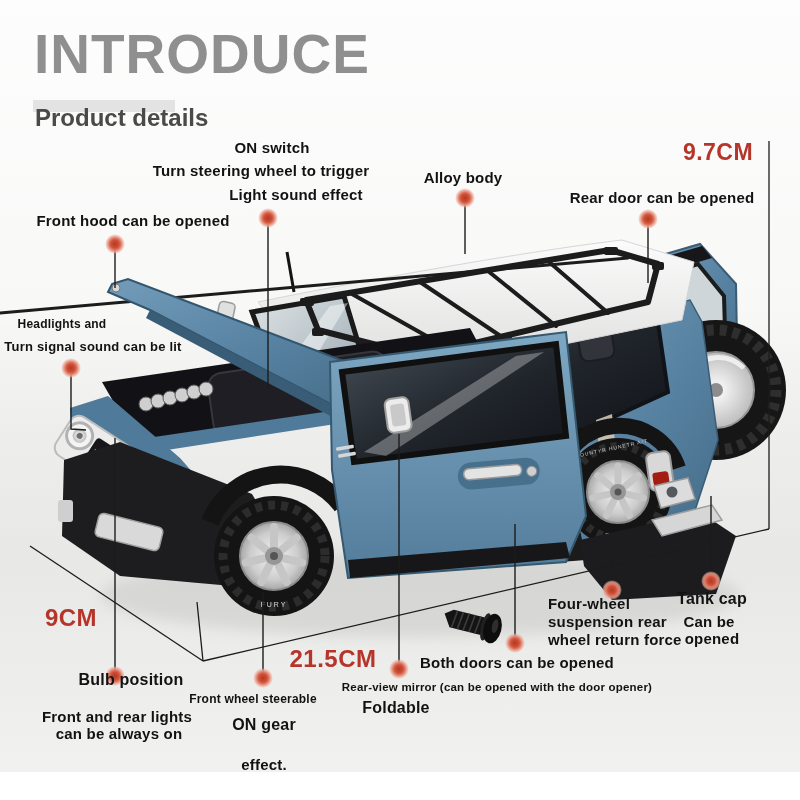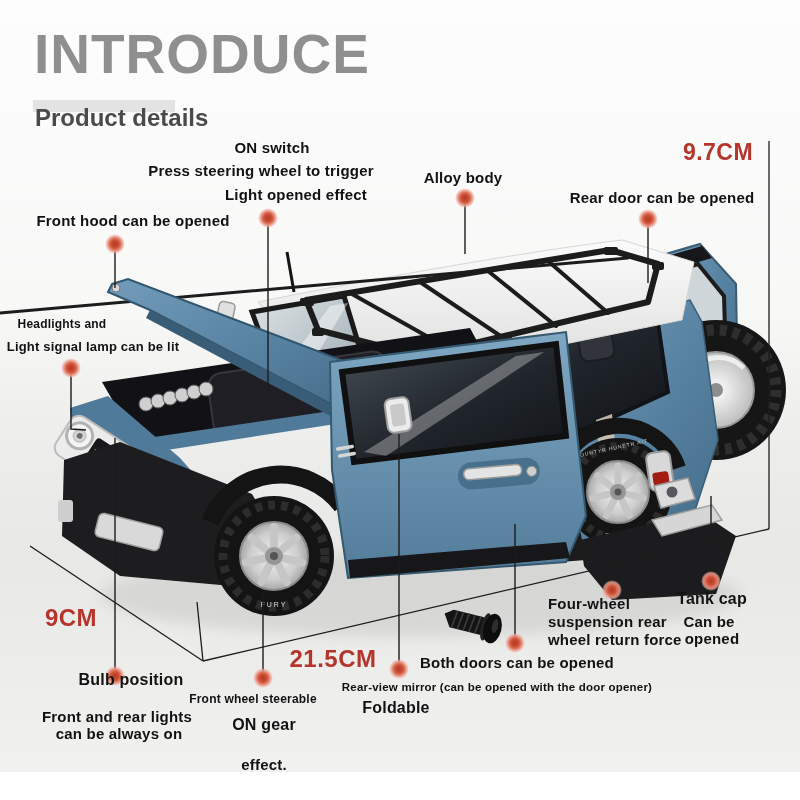--- a/index.html
+++ b/index.html
@@ -30,28 +30,28 @@
 </style>
 </head>
 <body>
 <div id="stage">
 
 <div id="title">INTRODUCE</div>
 <div id="subtitle-bar"></div>
 <div id="subtitle">Product details</div>
 
 <div class="label lab15" style="left:272px;top:139px;">ON switch</div>
-<div class="label lab15" style="left:261px;top:162px;">Press steering wheel to trigger</div>
-<div class="label lab15" style="left:296px;top:186px;">Light opened effect</div>
+<div class="label lab15" style="left:261px;top:162px;">Turn steering wheel to trigger</div>
+<div class="label lab15" style="left:296px;top:186px;">Light sound effect</div>
 <div class="label lab15" style="left:463px;top:169px;">Alloy body</div>
 <div class="dim dim23" style="left:718px;top:139px;">9.7CM</div>
 <div class="label lab15" style="left:662px;top:189px;">Rear door can be opened</div>
 <div class="label lab15" style="left:133px;top:212px;">Front hood can be opened</div>
 <div class="label lab12" style="left:62px;top:317px;">Headlights and</div>
-<div class="label lab13" style="left:93px;top:339px;">Light signal lamp can be lit</div>
+<div class="label lab13" style="left:93px;top:339px;">Turn signal sound can be lit</div>
 <div class="dim dim24" style="left:71px;top:604px;">9CM</div>
 <div class="dim dim24" style="left:333px;top:645px;">21.5CM</div>
 <div class="label lab15 leftalign" style="left:548px;top:595px;">Four-wheel</div>
 <div class="label lab15 leftalign" style="left:548px;top:613px;">suspension rear</div>
 <div class="label lab15 leftalign" style="left:548px;top:631px;">wheel return force</div>
 <div class="label lab16" style="left:712px;top:590px;">Tank cap</div>
 <div class="label lab15" style="left:709px;top:613px;">Can be</div>
 <div class="label lab15" style="left:712px;top:630px;">opened</div>
 <div class="label lab15" style="left:517px;top:654px;">Both doors can be opened</div>
 <div class="label lab11" style="left:497px;top:681px;">Rear-view mirror (can be opened with the door opener)</div>

